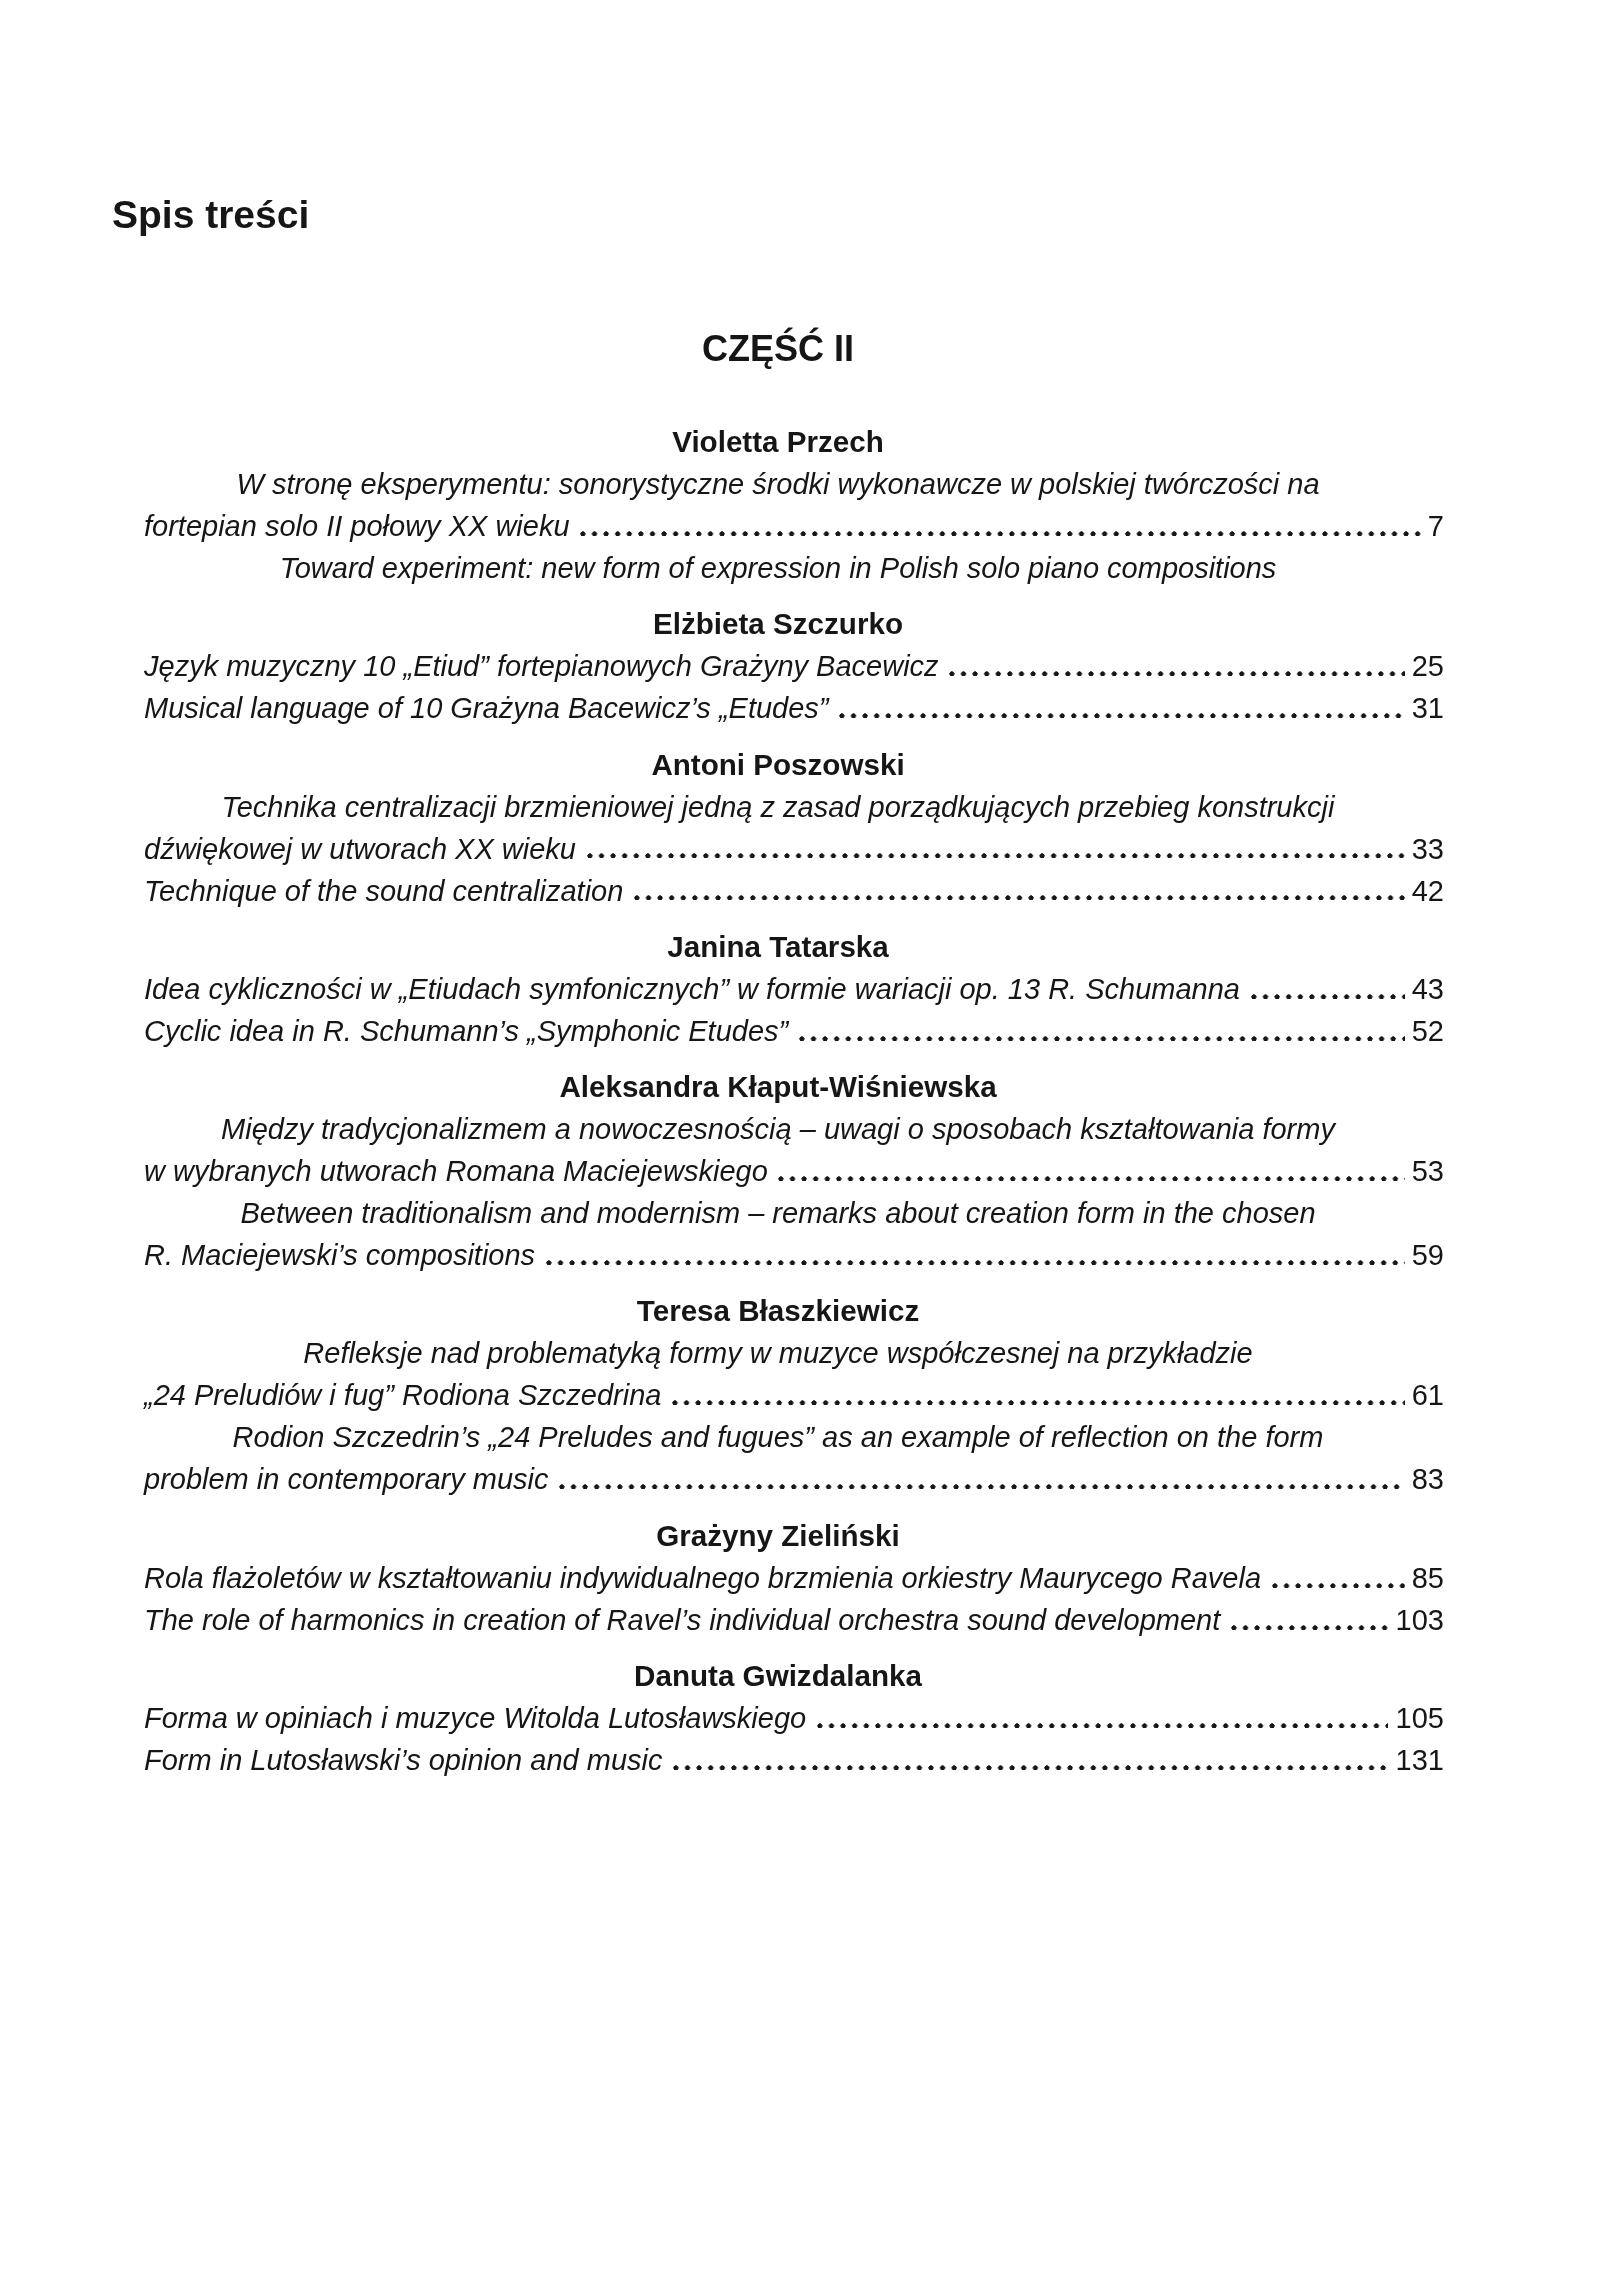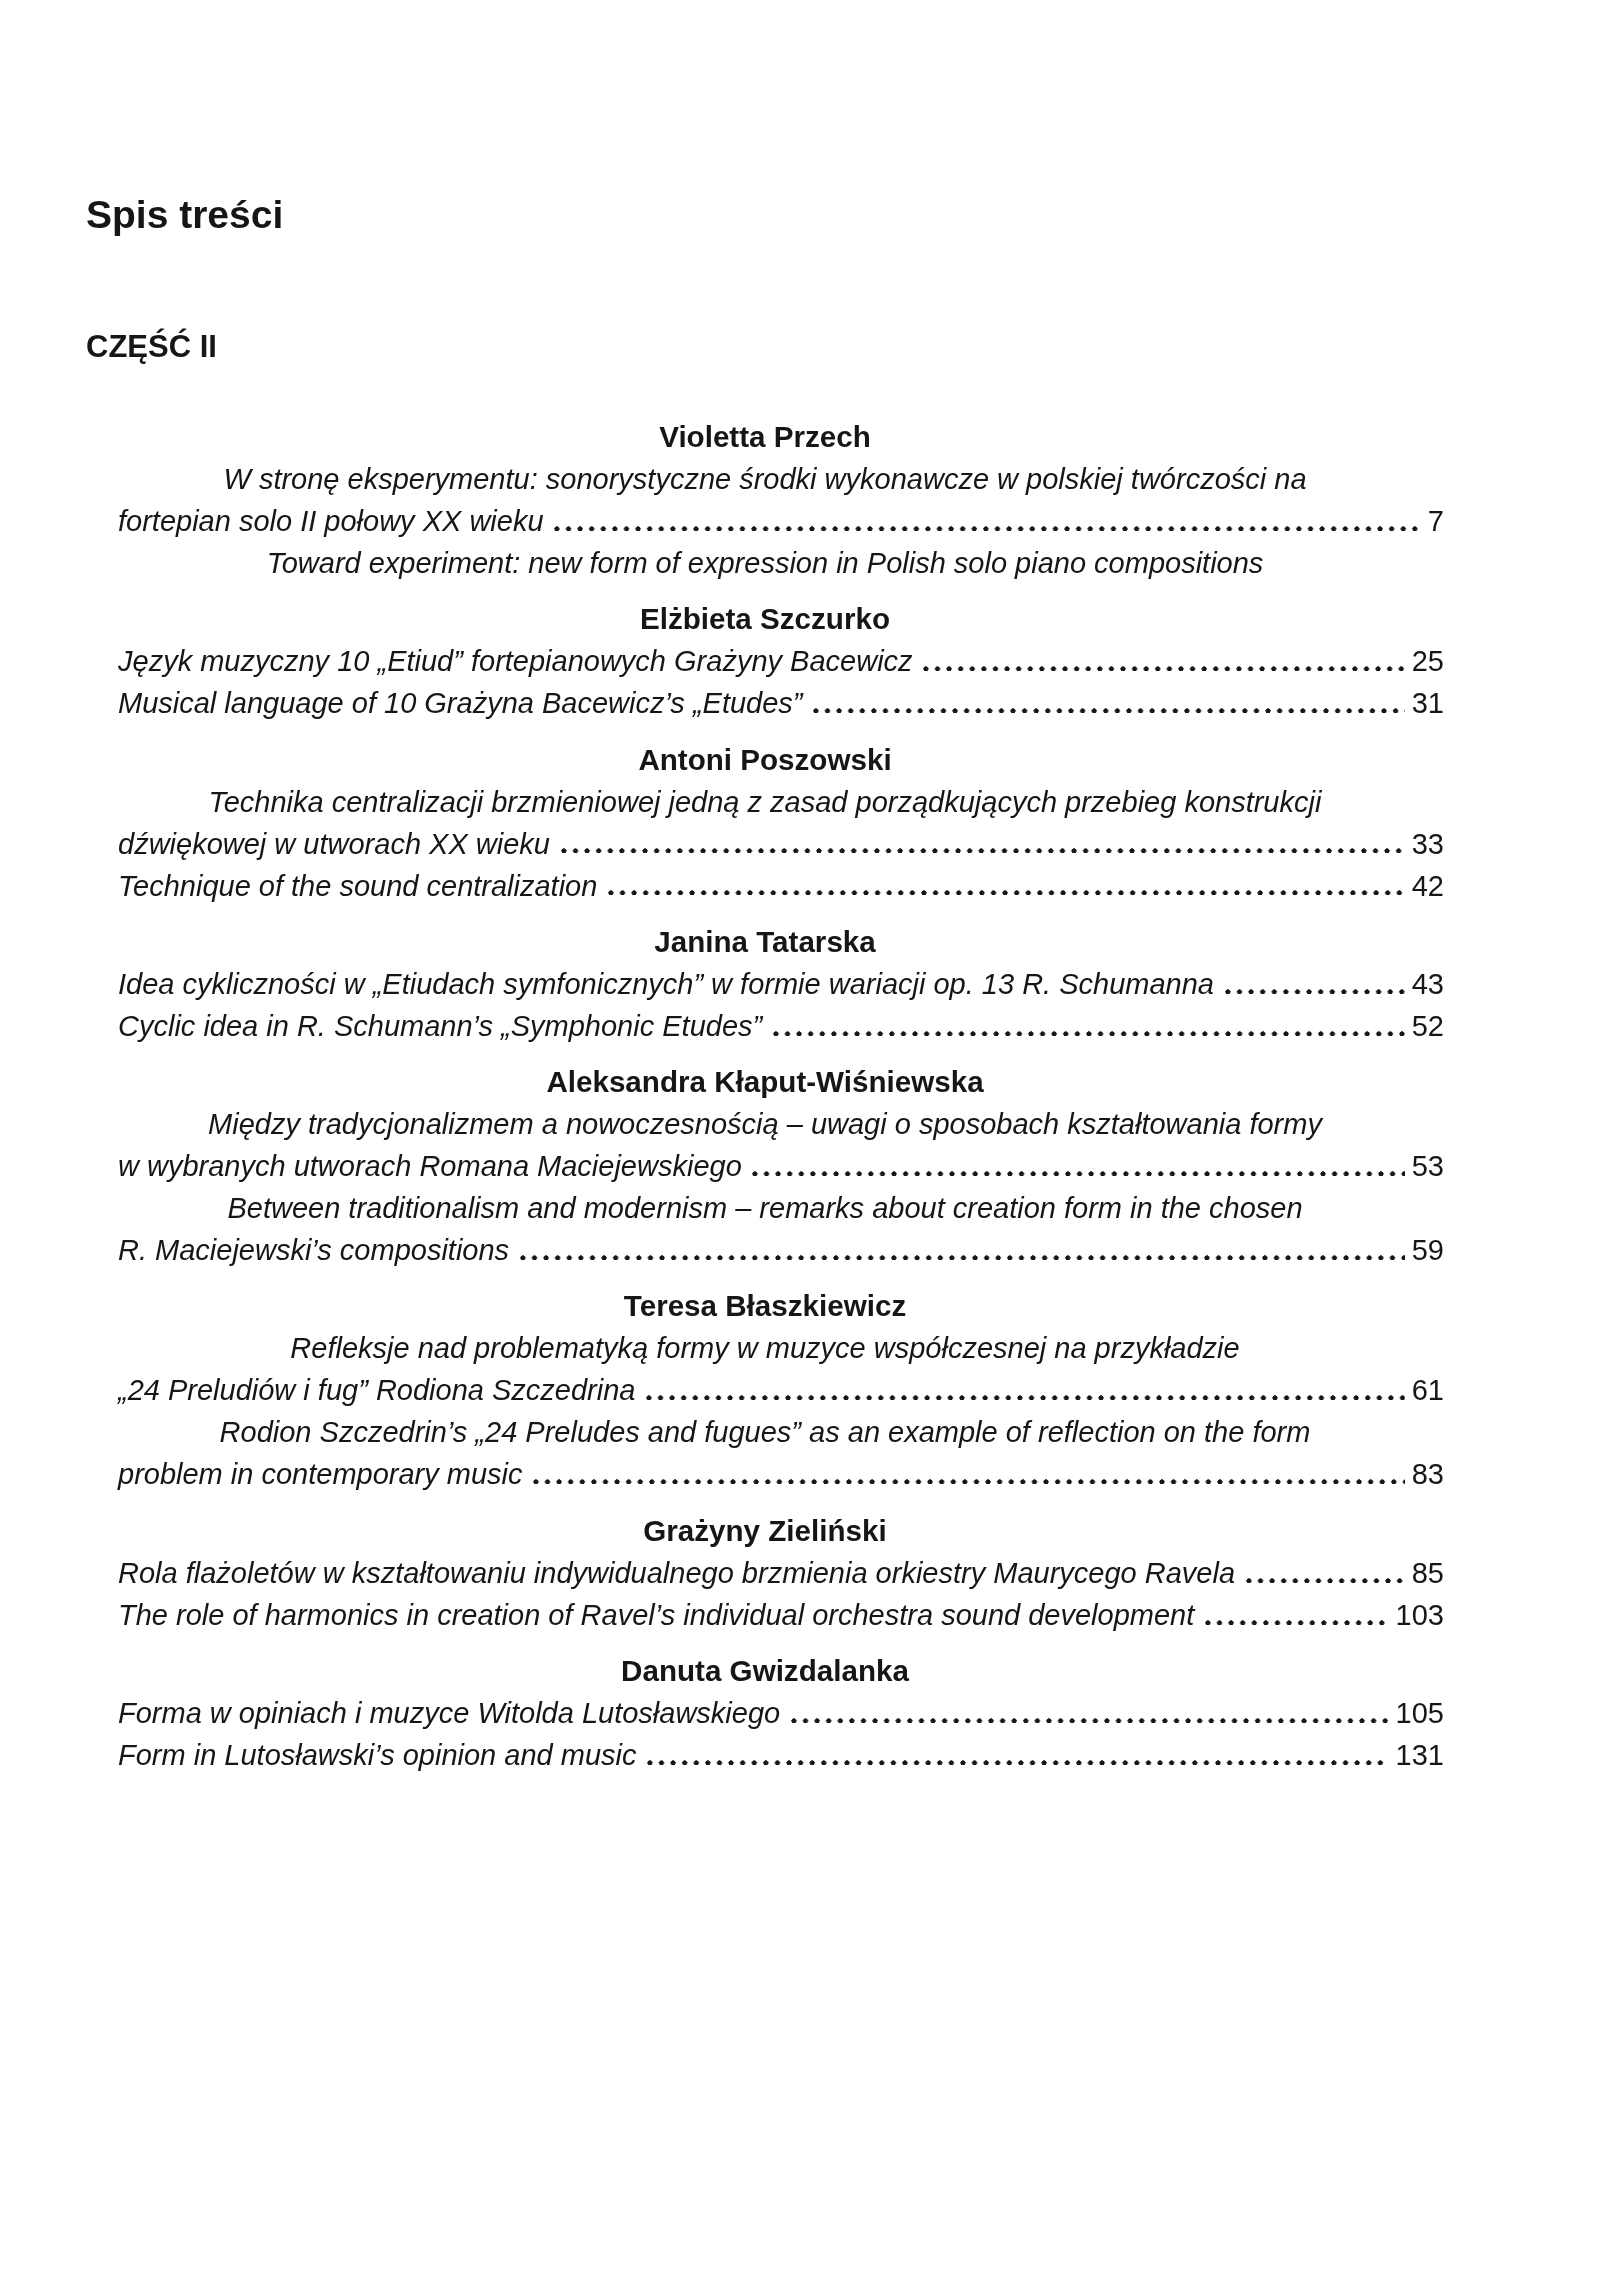--- a/index.html
+++ b/index.html
@@ -6,31 +6,32 @@
   body {
     width: 1622px; height: 2293px;
     background: #ffffff;
     color: #161616;
     font-family: "Liberation Sans", sans-serif;
     -webkit-font-smoothing: antialiased;
   }
   .page {
     box-sizing: border-box;
     width: 1612px; height: 2293px;
-    padding: 195px 168px 0 86px;
+    padding: 195px 168px 0 112px;
     background: #ffffff;
     overflow: hidden;
   }
   h1.doc-title {
     font-size: 39px; line-height: 1; font-weight: 700;
     margin: 0 0 97px 0;
   }
   h2.section-heading {
-    font-size: 31px; line-height: 1; font-weight: 700;
+    font-size: 36px; line-height: 1; font-weight: 700;
     margin: 0 0 54px 0;
+    text-align: center;
   }
   .toc-entry { margin: 0 0 14.3px 0; text-align: center; }
   .author {
     font-weight: 700;
     font-size: 29.6px;
     line-height: 42px;
     white-space: nowrap;
   }
   .line {
     font-size: 29px;

